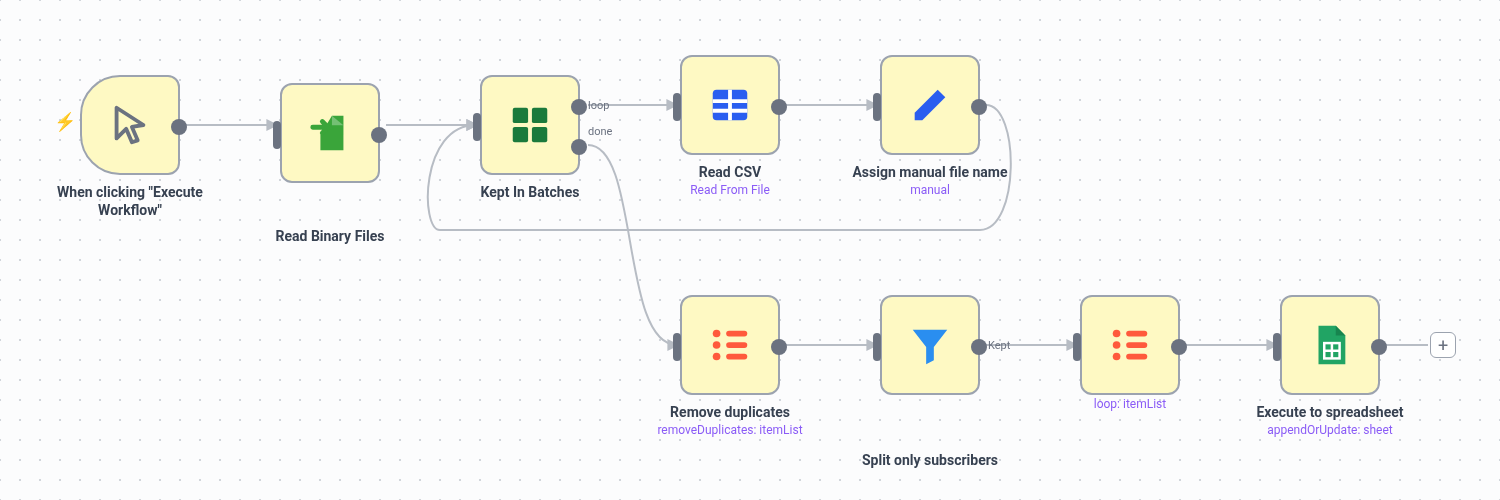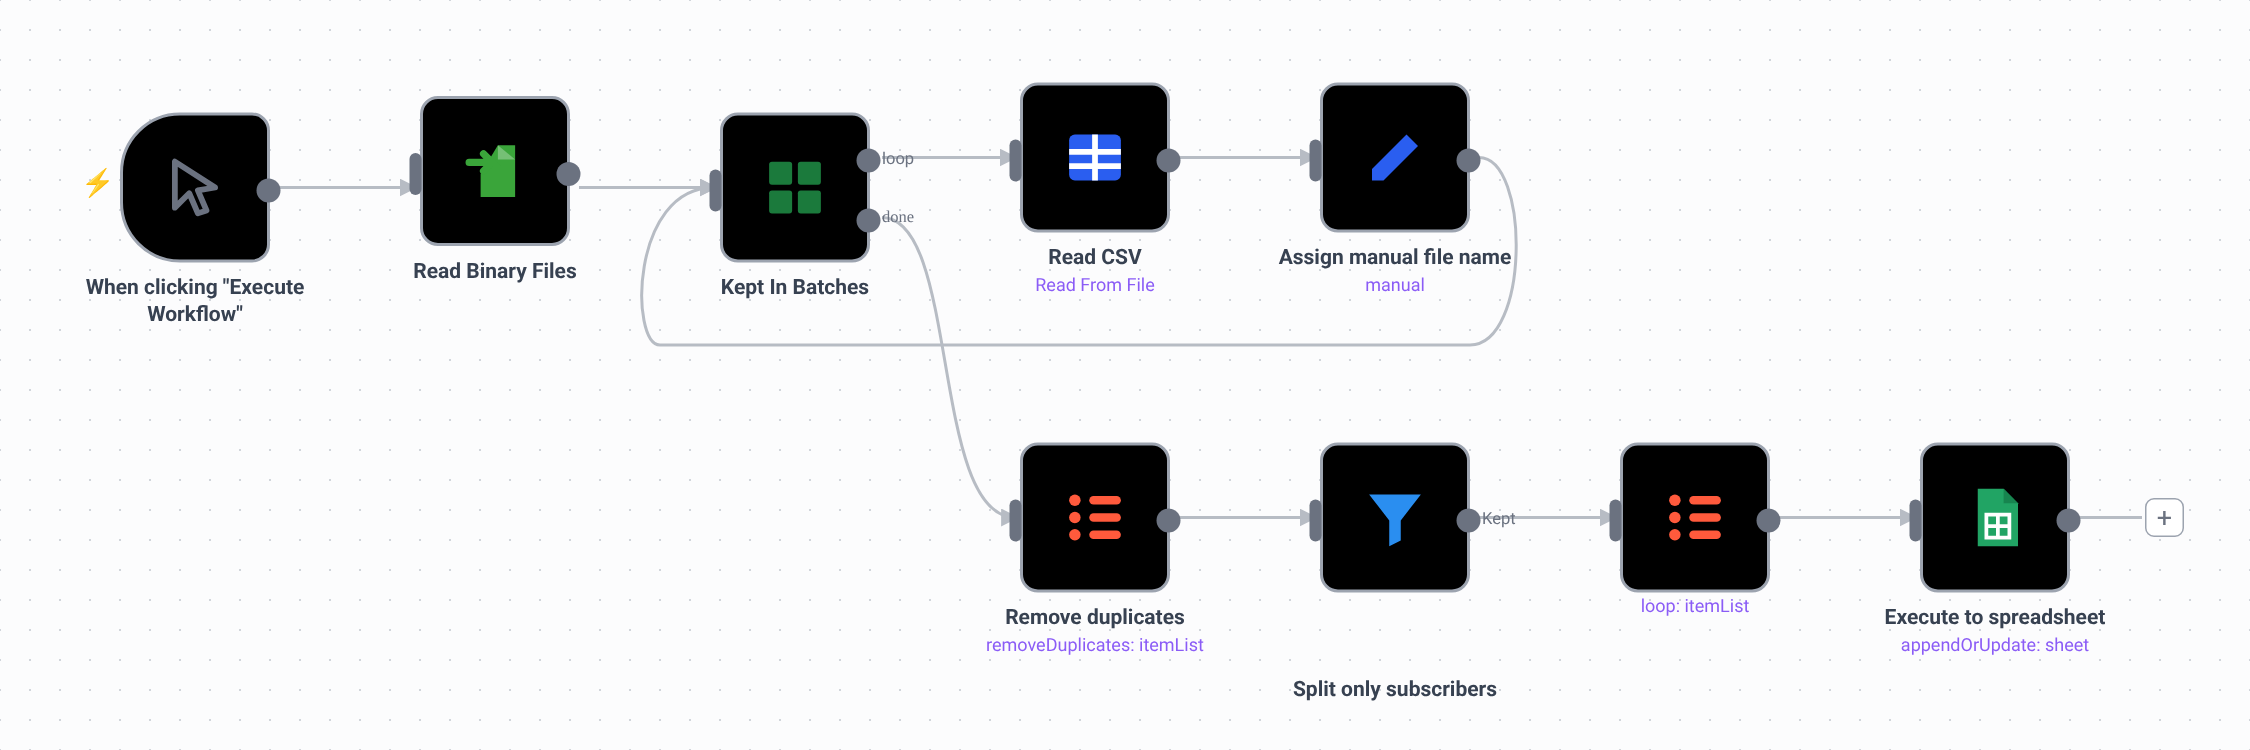--- a/index.html
+++ b/index.html
@@ -25,21 +25,21 @@
   .node {
     position: absolute;
     width: 100px;
     display: flex;
     flex-direction: column;
     align-items: center;
   }
   .node-box {
     width: 100px;
     height: 100px;
-    background: #000000;
+    background: #fef9c3;
     border: 2px solid #9ca3af;
     border-radius: 12px;
     display: flex;
     align-items: center;
     justify-content: center;
     position: relative;
     text-align: center;
   }
   .node-box.trigger {
     border-top-left-radius: 40px;
@@ -152,21 +152,21 @@
   <div class="node-box trigger">
     <span class="bolt">⚡</span>
     <svg class="icon" viewBox="0 0 24 24">
       <path d="M5 3 L5 19 L10 14 L13 21 L16 20 L13 13 L19 12 Z" fill="none" stroke="#6b7280" stroke-width="2" stroke-linejoin="round"></path>
     </svg>
     <div class="port out"></div>
   </div>
   <div class="node-label">When clicking "Execute Workflow"</div>
 </div>
 
-<div class="node" style="left:280px; top:64px;">
+<div class="node" style="left:280px; top:83px;gap:36px;">
   <div class="node-box">
     <svg class="icon" viewBox="0 0 24 24">
       <path d="M13 3 H19 V21 H7 V13" fill="#3aa53a"></path>
       <path d="M13 3 V8 H19" fill="#fff" opacity="0.3"></path>
       <path d="M3 9 H11 L8 6 M11 9 L8 12" stroke="#3aa53a" stroke-width="2.5" fill="none" stroke-linecap="round"></path>
     </svg>
     <div class="port in"></div>
     <div class="port out"></div>
   </div>
   <div class="node-label">Read Binary Files</div>
@@ -177,21 +177,21 @@
     <svg class="icon" viewBox="0 0 24 24">
       <rect x="3" y="3" width="8" height="8" rx="1" fill="#1b7a3c"></rect>
       <rect x="13" y="3" width="8" height="8" rx="1" fill="#1b7a3c"></rect>
       <rect x="3" y="13" width="8" height="8" rx="1" fill="#1b7a3c"></rect>
       <rect x="13" y="13" width="8" height="8" rx="1" fill="#1b7a3c"></rect>
     </svg>
     <div class="port in"></div>
     <div class="port out" style="top:22px;"></div>
     <div class="port out" style="top:62px;"></div>
     <div class="port-label" style="top:22px;">loop</div>
-    <div class="port-label" style="top:62px;font-family:Liberation Serif, serif;">done</div>
+    <div class="port-label" style="top:48px;">done</div>
   </div>
   <div class="node-label">Kept In Batches</div>
 </div>
 
 <div class="node" style="left:680px; top:55px;">
   <div class="node-box">
     <svg class="icon" viewBox="0 0 24 24">
       <rect x="3" y="4" width="18" height="16" rx="2" fill="#2a5ef0"></rect>
       <line x1="3" y1="10" x2="21" y2="10" stroke="#fff" stroke-width="2"></line>
       <line x1="3" y1="15" x2="21" y2="15" stroke="#fff" stroke-width="2"></line>

